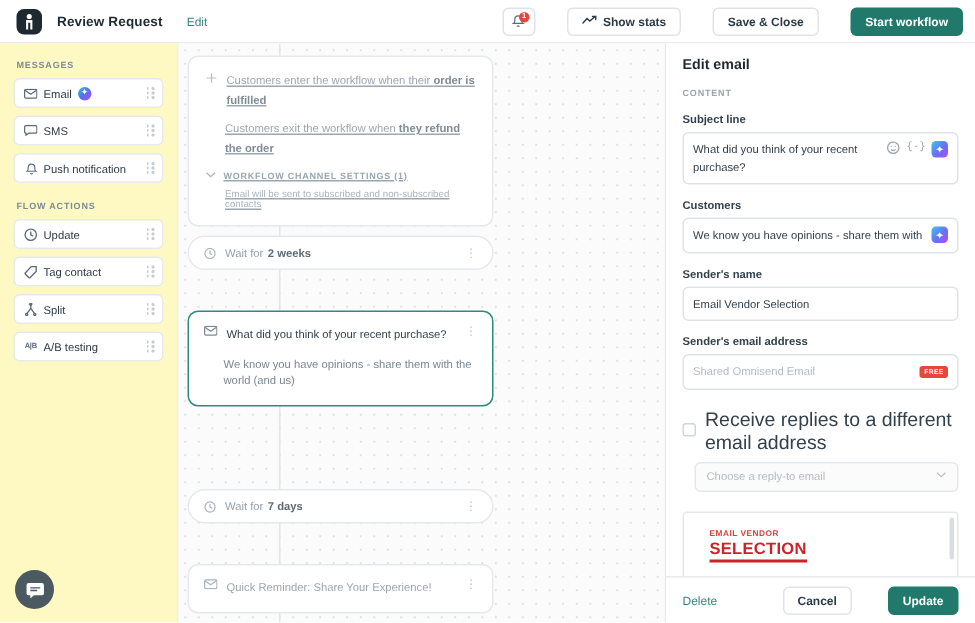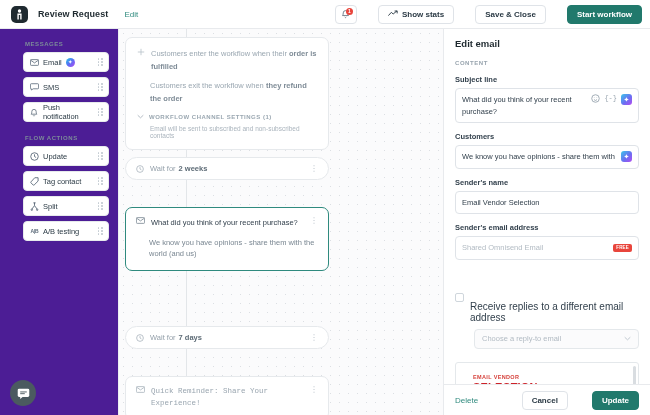--- a/index.html
+++ b/index.html
@@ -56,23 +56,23 @@
     white-space: nowrap;
   }
   .btn.primary { background: #21796c; border-color: #21796c; color: #fff; }
 
   
   .body { flex: 1; display: flex; min-height: 0; }
 
   
   .sidebar {
     width: 119px; flex: 0 0 119px;
-    background: #4c1d95;
+    background: #fef9c3;
     border-right: 1px solid #eceef0;
-    padding: 10px 9px 0 23px;
+    padding: 10px 9px 0 9px;
     position: relative;
   }
   .side-head {
     font-size: 6px; font-weight: bold; letter-spacing: .55px;
     color: #7c8b99; text-transform: uppercase; margin: 2px 0 5px 2px;
   }
   .side-head.second { margin-top: 13px; }
   .side-item {
     height: 20px; background: #fff; border: 1px solid #e7eaec; border-radius: 4px;
     display: flex; align-items: center; padding: 0 5px; margin-bottom: 5px;
@@ -101,21 +101,21 @@
   .canvas {
     flex: 1; position: relative; overflow: hidden;
     background-color: #fbfbfc;
     background-image: radial-gradient(#dcdfe3 0.7px, transparent 0.7px);
     background-size: 9px 9px;
   }
   .rail { position: absolute; left: 67px; top: 0; bottom: 0; width: 1px; background: #e3e6e9; }
   .node { position: absolute; left: 6px; width: 204px; }
   .trigger-card {
     background: #fff; border: 1px solid #e6e9ec; border-radius: 7px;
-    padding: 9px 11px 10px 11px; color: #9aa7b1;
+    padding: 9px 11px 10px 11px; color: #9aa7b1; text-decoration: underline;
   }
   .trig-row { display: flex; align-items: flex-start; gap: 6px; font-size: 7.5px; line-height: 13px; }
   .trig-row b { color: #7f8c97; }
   .trig-row.sub { margin-top: 6px; padding-left: 13px; }
   .trig-settings {
     margin-top: 9px; display: flex; align-items: center; gap: 5px;
     font-size: 6px; font-weight: bold; letter-spacing: .5px; color: #9aa7b1; text-transform: uppercase;
   }
   .trig-note { margin-top: 5px; padding-left: 13px; font-size: 6.5px; color: #aab4bd; }
 
@@ -171,23 +171,23 @@
   }
   .free-tag {
     background: #e8453c; color: #fff; font-size: 4.5px; font-weight: bold;
     border-radius: 2px; padding: 2px 3px; letter-spacing: .2px; line-height: 1;
   }
   .checkrow { display: flex; align-items: center; gap: 6px; margin-top: 12px; }
   .checkbox {
     width: 9px; height: 9px; border: 1px solid #cfd6dc; border-radius: 2px; background: #fff;
     flex: 0 0 9px; cursor: pointer;
   }
-  .checkrow .ctext { font-size: 10px; color: #33414d; margin-top: 29px; }
+  .checkrow .ctext { font-size: 13px; color: #33414d; }
   .select {
-    margin-top: 6px; margin-left: 19px; border: 1px solid #e4e8eb; border-radius: 4px;
+    margin-top: 6px; margin-left: 8px; border: 1px solid #e4e8eb; border-radius: 4px;
     background: #fbfbfc; height: 20px; display: flex; align-items: center;
     padding: 0 7px; font-size: 7.5px; color: #b2bbc3; cursor: pointer;
   }
   .select .chev { margin-left: auto; color: #b9c2ca; font-size: 7px; }
 
   .preview {
     margin-top: 13px; border: 1px solid #e4e8eb; border-radius: 3px;
     background: #fff; height: 48px; position: relative; overflow: hidden;
     padding: 11px 0 0 17px;
   }
@@ -460,21 +460,21 @@
 
       <div class="node" style="top:347px;">
         <div class="email-card">
           <div class="ec-top">
             <span>
               <svg width="9" height="7" viewBox="0 0 11 8" fill="none" stroke="#a9b4bd" stroke-width="1">
                   <rect x=".5" y=".5" width="10" height="7" rx="1"></rect>
                   <path d="m.8 1.2 4.7 3.3 4.7-3.3"></path>
                 </svg>
             </span>
-            <span class="ec-subject" style="color:#9aa6b0;font-family:Liberation Mono, monospace;">Quick Reminder: Share Your Experience!</span>
+            <span class="ec-subject" style="color:#9aa6b0;">Quick Reminder: Share Your Experience!</span>
             <span class="dots-v">⋮</span>
           </div>
         </div>
       </div>
     </div>
 
     <div class="panel">
       <div class="panel-head">
         <div class="panel-title">Edit email</div>
         <div class="section-label">CONTENT</div>

